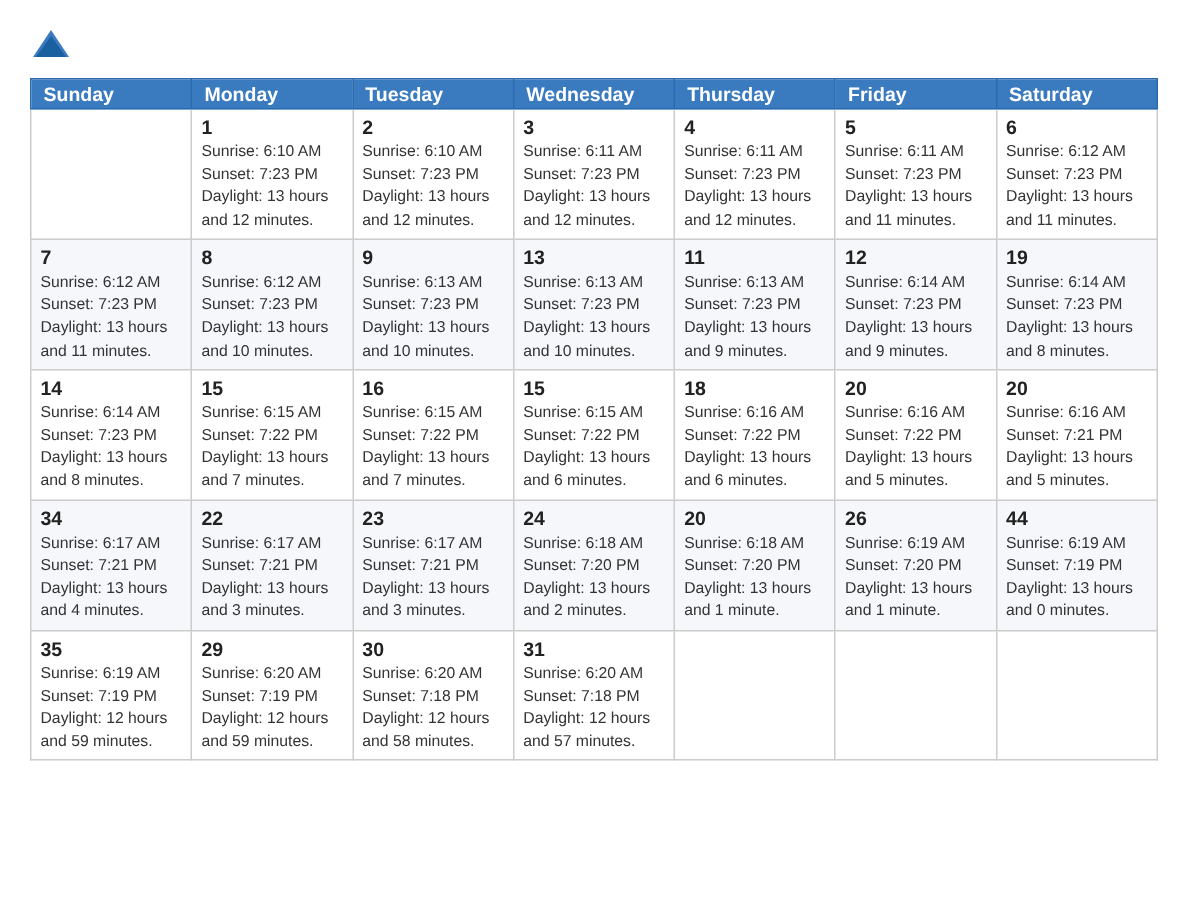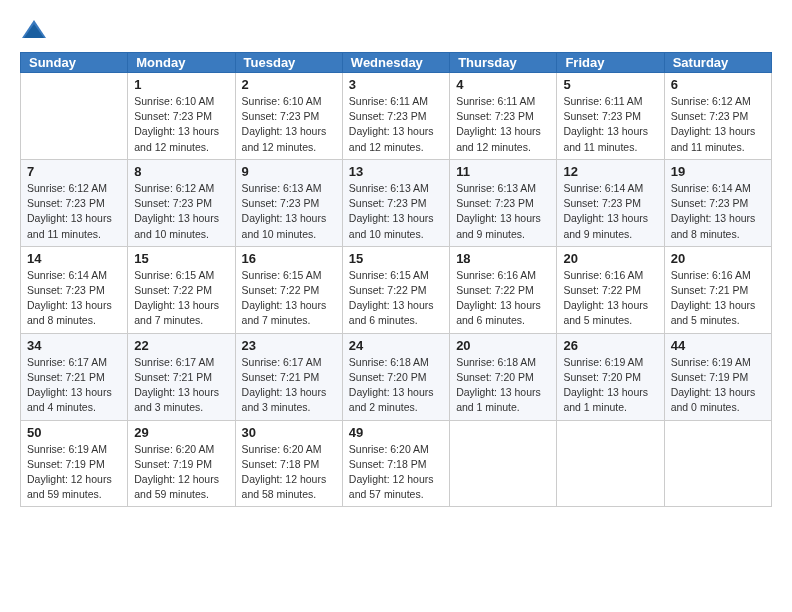--- a/index.html
+++ b/index.html
@@ -304,42 +304,42 @@
         <td>
           <div class="day-number">44</div>
           <div class="day-info">Sunrise: 6:19 AM
 Sunset: 7:19 PM
 Daylight: 13 hours
 and 0 minutes.</div>
         </td>
       </tr>
       <tr>
         <td>
-          <div class="day-number">50</div>
+          <div class="day-number">35</div>
           <div class="day-info">Sunrise: 6:19 AM
 Sunset: 7:19 PM
 Daylight: 12 hours
 and 59 minutes.</div>
         </td>
         <td>
           <div class="day-number">29</div>
           <div class="day-info">Sunrise: 6:20 AM
 Sunset: 7:19 PM
 Daylight: 12 hours
 and 59 minutes.</div>
         </td>
         <td>
           <div class="day-number">30</div>
           <div class="day-info">Sunrise: 6:20 AM
 Sunset: 7:18 PM
 Daylight: 12 hours
 and 58 minutes.</div>
         </td>
         <td>
-          <div class="day-number">49</div>
+          <div class="day-number">31</div>
           <div class="day-info">Sunrise: 6:20 AM
 Sunset: 7:18 PM
 Daylight: 12 hours
 and 57 minutes.</div>
         </td>
         <td class="empty-cell"></td>
         <td class="empty-cell"></td>
         <td class="empty-cell"></td>
       </tr>
     </tbody>

